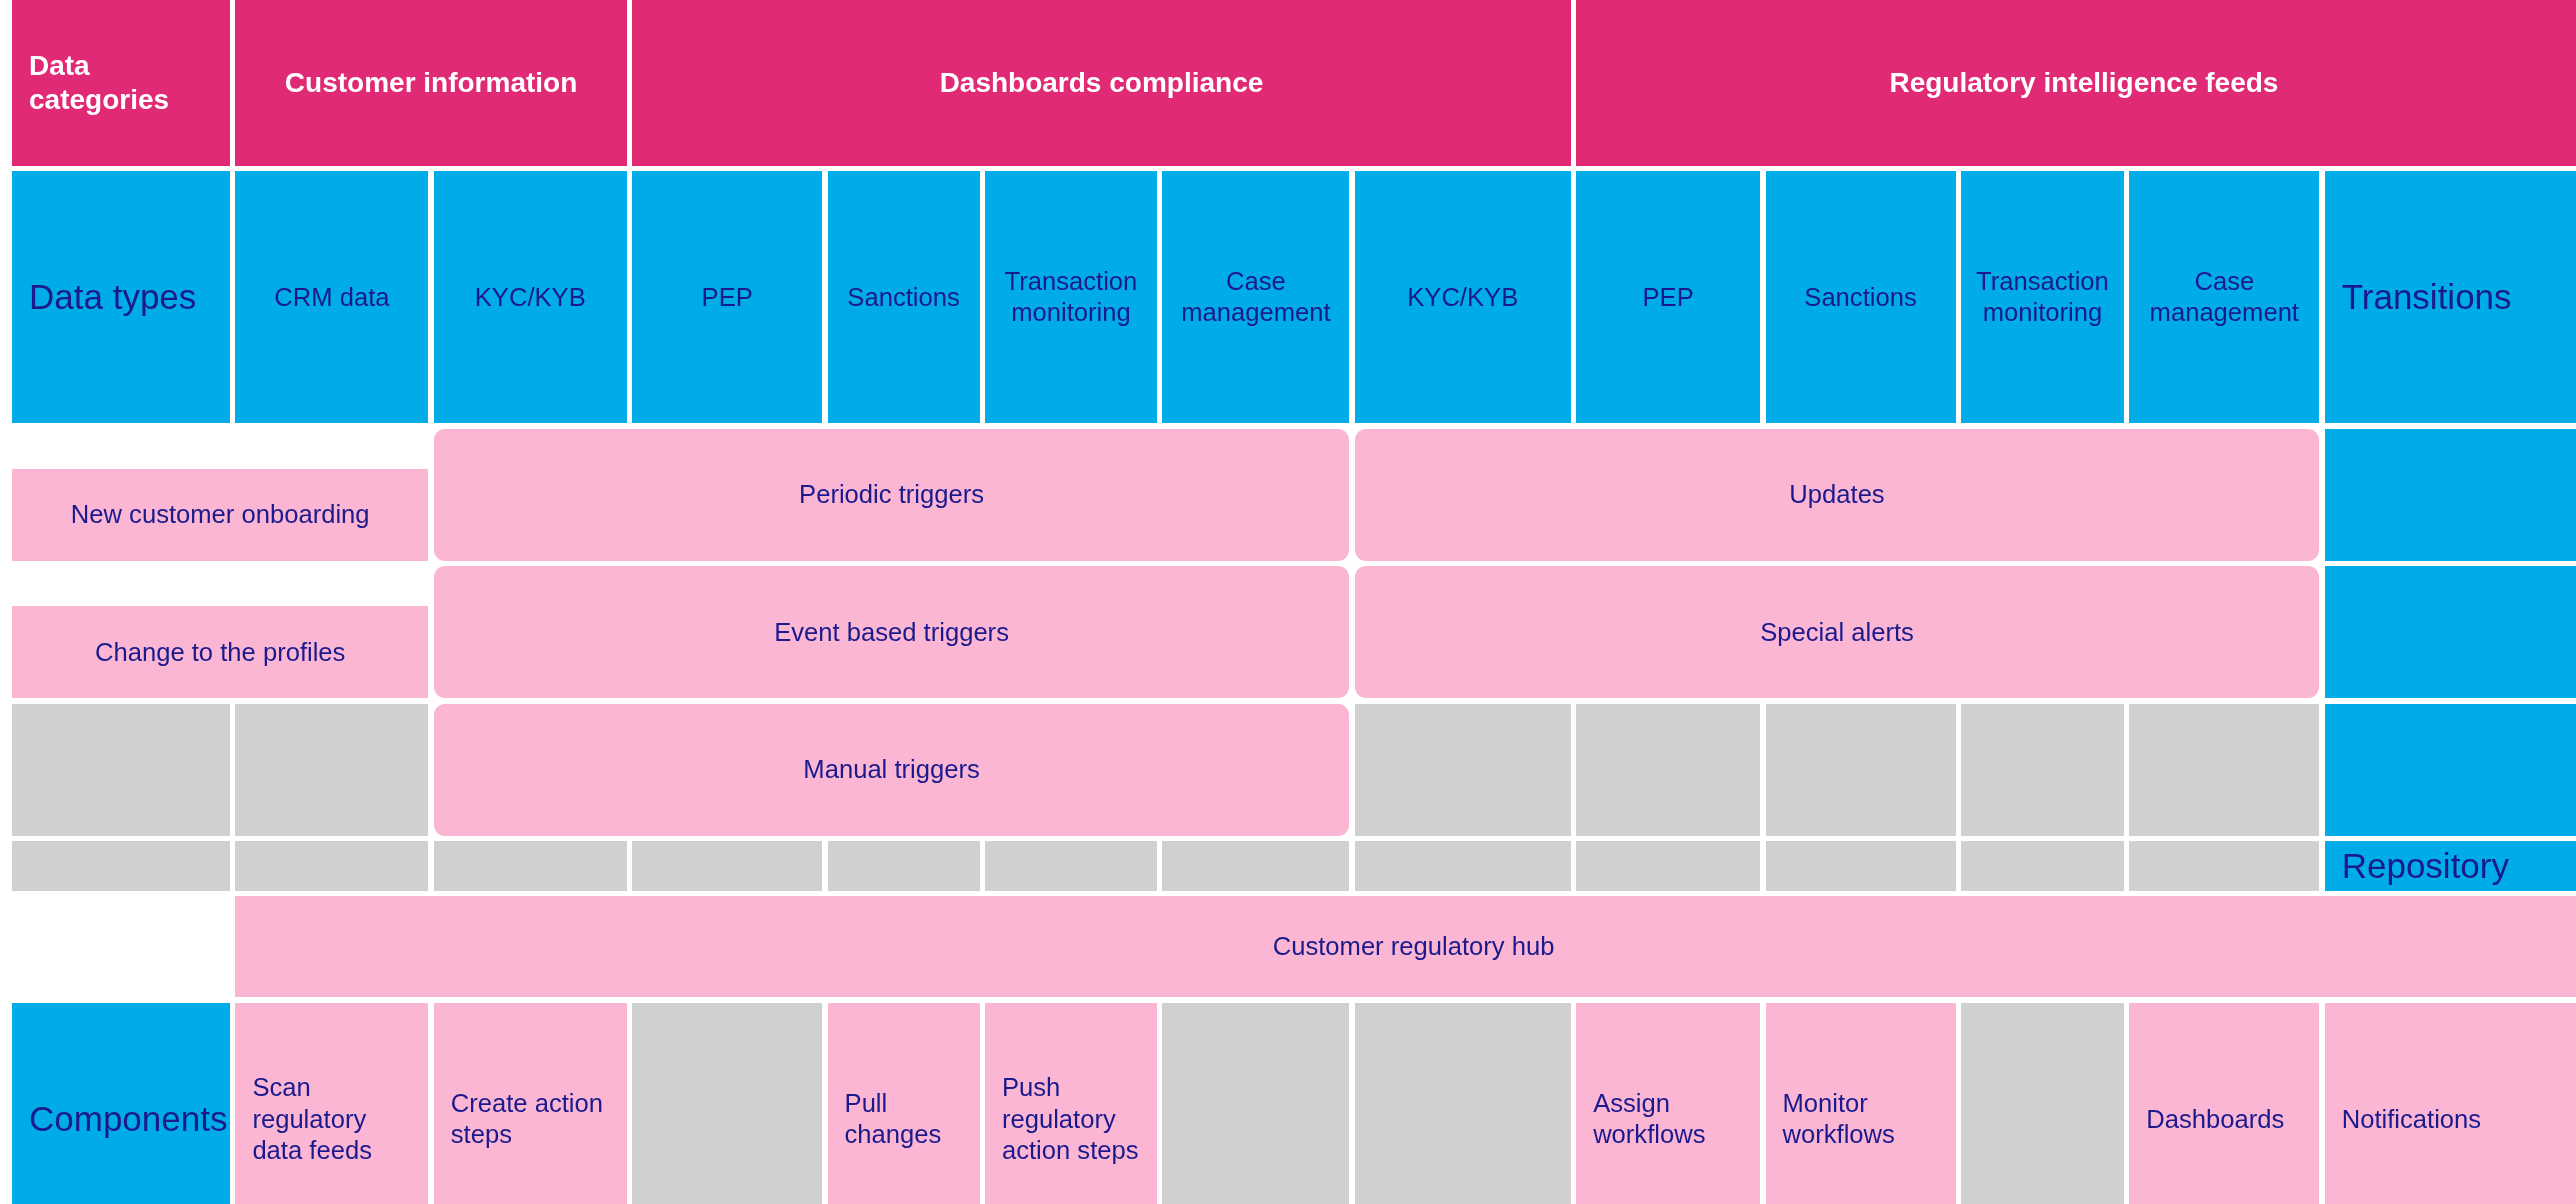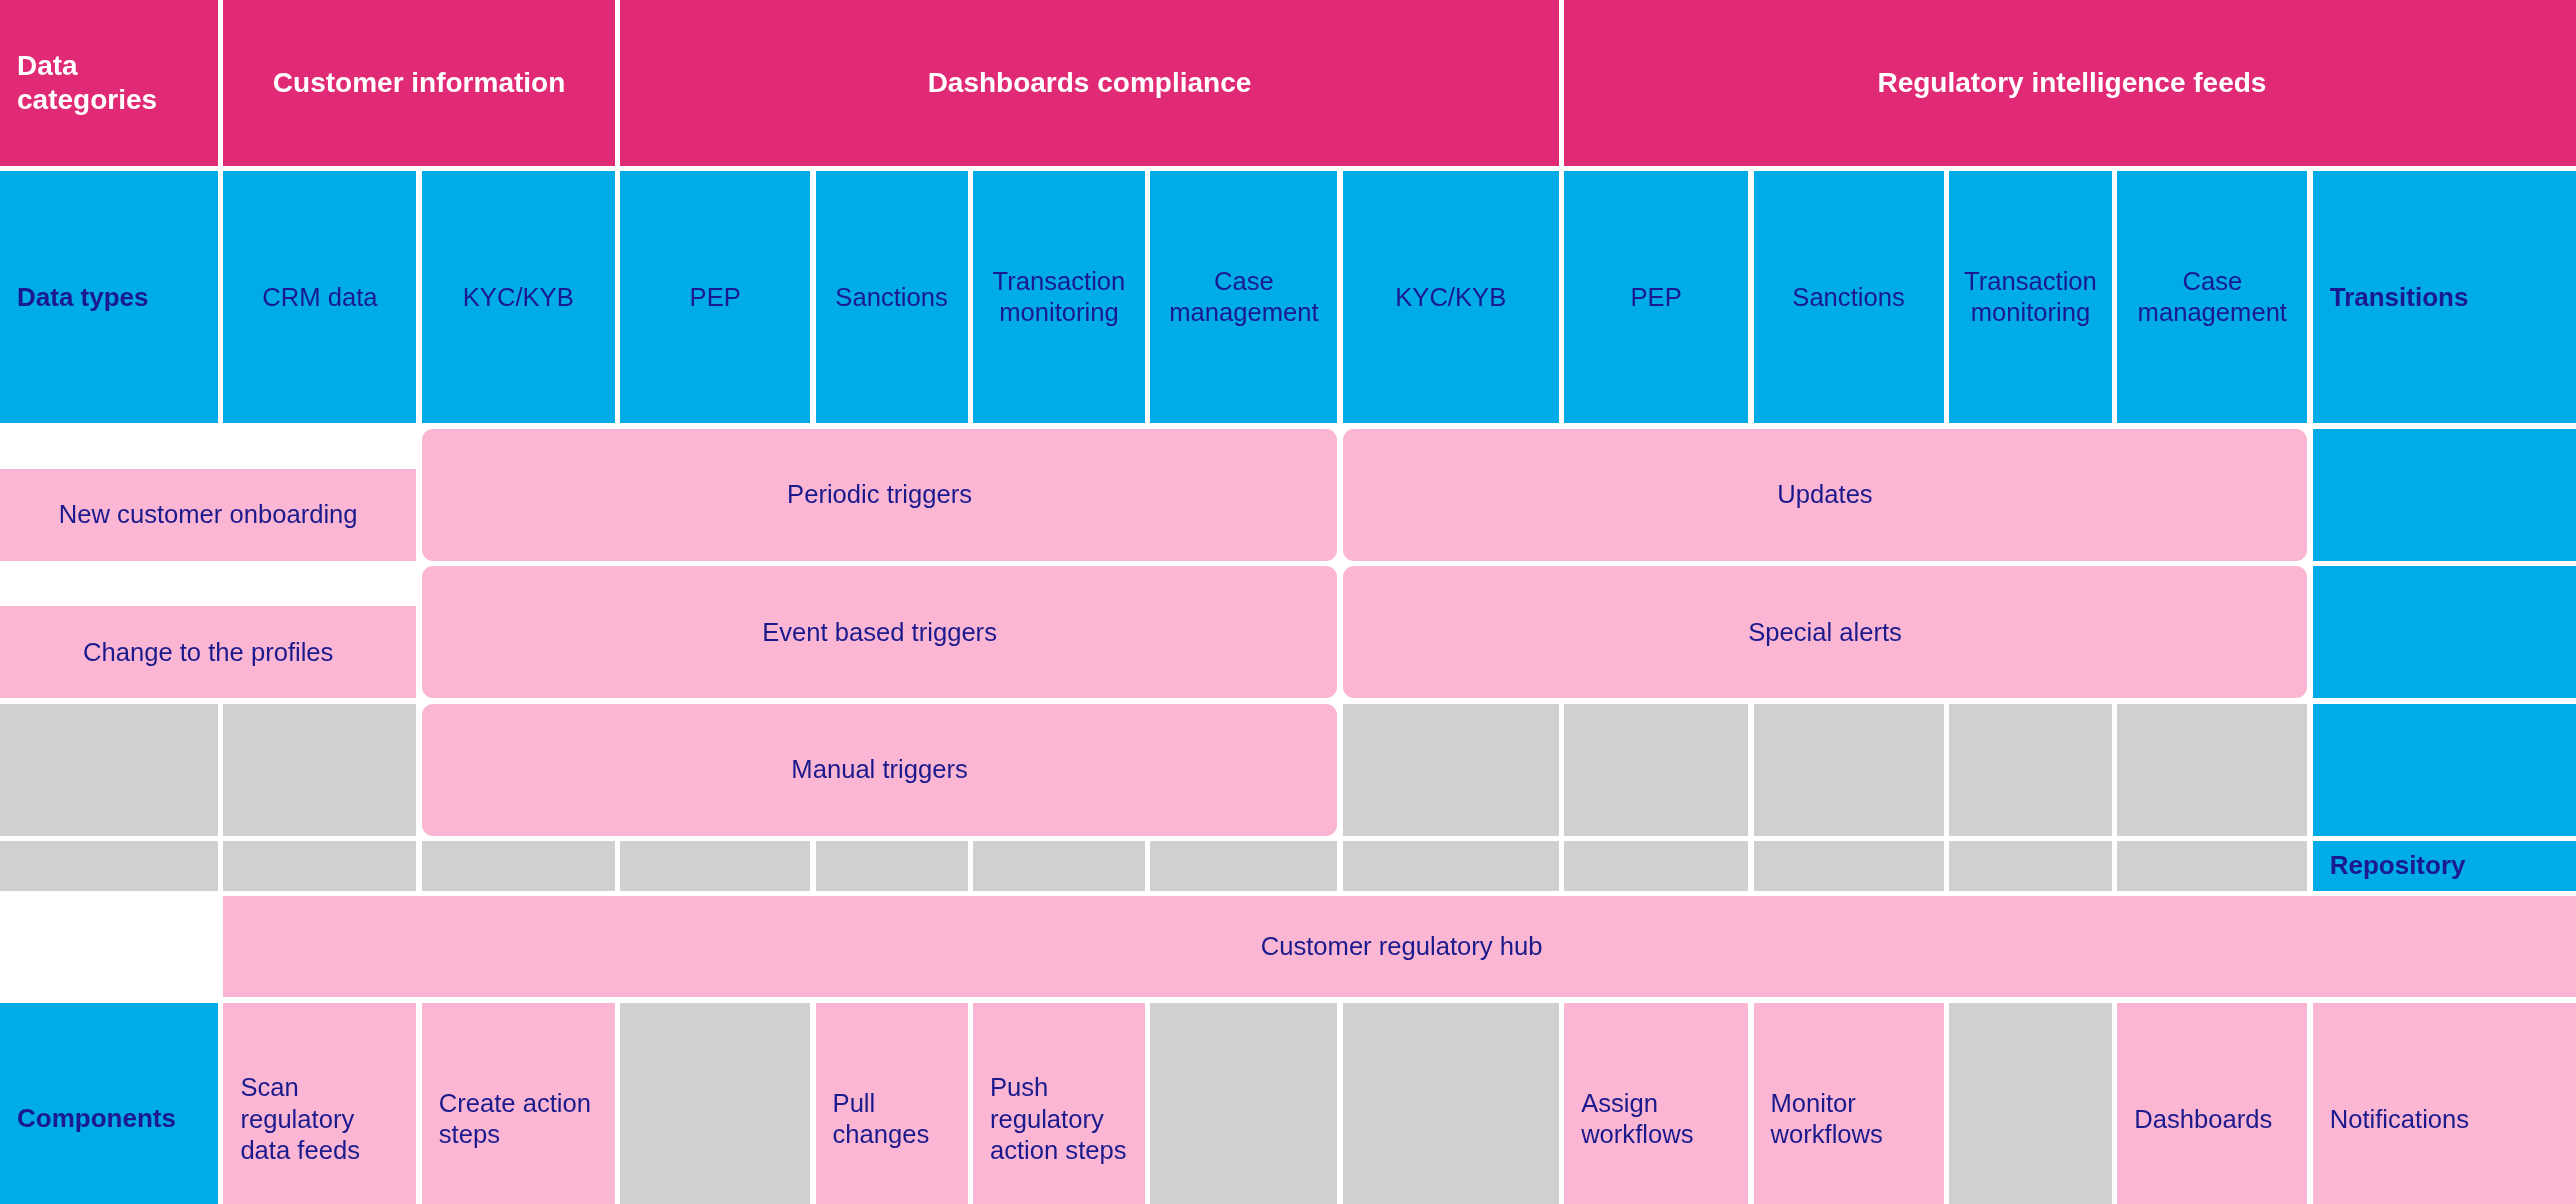--- a/index.html
+++ b/index.html
@@ -21,39 +21,40 @@
       166px  
       252px  
       132px  
       132px  
       132px  
       50px   
       101px  
       233px; 
     gap:5.4px;
     box-sizing:border-box;
+    padding-left:12px;
   }
   .cell{
     display:flex;align-items:center;justify-content:center;
     text-align:center;
     box-sizing:border-box;
     padding:3.1px 7.8px;
     overflow:hidden;
     line-height:1.22;
   }
   .cat{
     background:#e02a75;color:#ffffff;
     font-weight:bold;font-size:28px;text-align:center;
   }
   .cat.first{justify-content:flex-start;text-align:left;padding-left:17px;}
   .blue{
     background:#00ace8;color:#1a1a8c;
     font-size:25.6px;
   }
-  .blue.label{font-weight:bold;justify-content:flex-start;text-align:right;padding-left:17px;font-size:26px;}
+  .blue.label{font-weight:normal;justify-content:flex-start;text-align:right;padding-left:17px;font-size:35px;}
   .pink{
     background:#fbb6d4;color:#1a1a8c;font-size:25.6px;
   }
   .pink.start{justify-content:flex-start;text-align:left;padding-left:17px;}
   .grey{background:#d0d0d0;}
   .blank{background:#00ace8;}
   .hdr-ci{grid-column:2 / span 2;}
   .hdr-rc{grid-column:4 / span 5;}
   .hdr-ri{grid-column:9 / span 5;}
   .span2{grid-column:span 2;margin-top:40px;}

